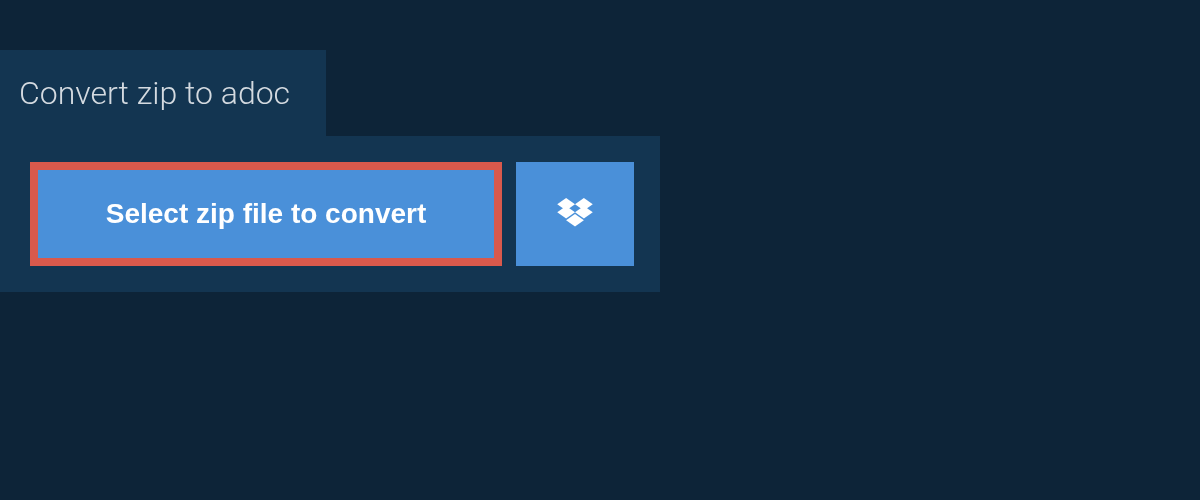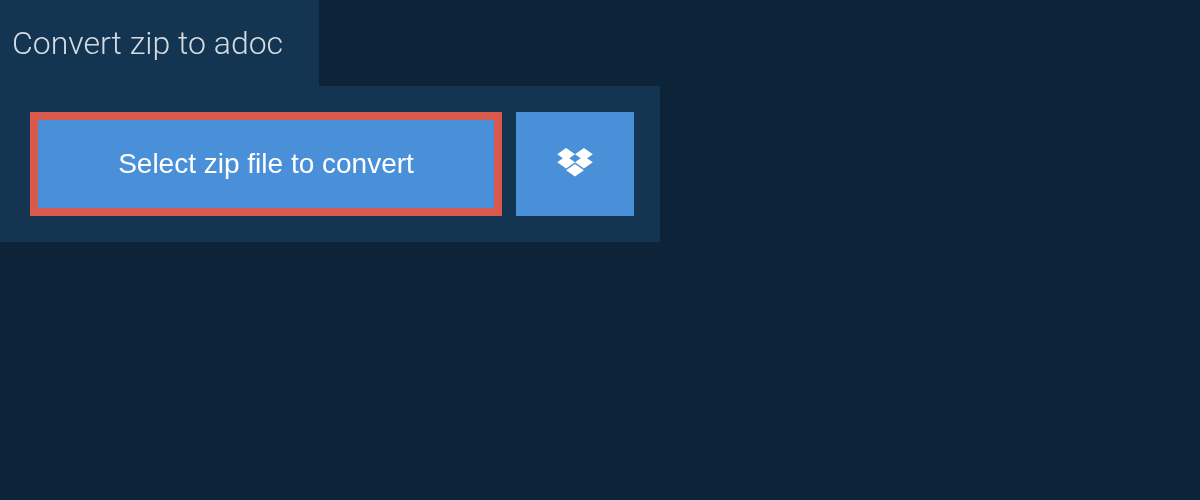--- a/index.html
+++ b/index.html
@@ -10,41 +10,42 @@
     body {
       width: 1200px;
       height: 500px;
       background: #0d2438;
       font-family: -apple-system, BlinkMacSystemFont, "Segoe UI", Roboto, "Helvetica Neue", Arial, sans-serif;
       overflow: hidden;
     }
     .tab-container {
       background: #133551;
       display: inline-block;
-      padding: 24px 36px 24px 12px;
+      padding: 24px 36px 24px 19px;
+      margin-top: 50px;
     }
     .tab-title {
       color: #d4dae0;
       font-size: 32px;
       font-weight: 300;
     }
     .content-panel {
       background: #133551;
       padding: 26px 26px 26px 30px;
       display: flex;
       align-items: stretch;
       gap: 14px;
       width: 660px;
     }
     .select-button {
       background: #4a90d9;
       border: 8px solid #d9594c;
       color: #ffffff;
       font-size: 28px;
-      font-weight: 400;
+      font-weight: 700;
       padding: 28px 44px;
       cursor: pointer;
       display: flex;
       align-items: center;
       justify-content: center;
       flex: 1;
     }
     .dropbox-button {
       background: #4a90d9;
       border: none;

